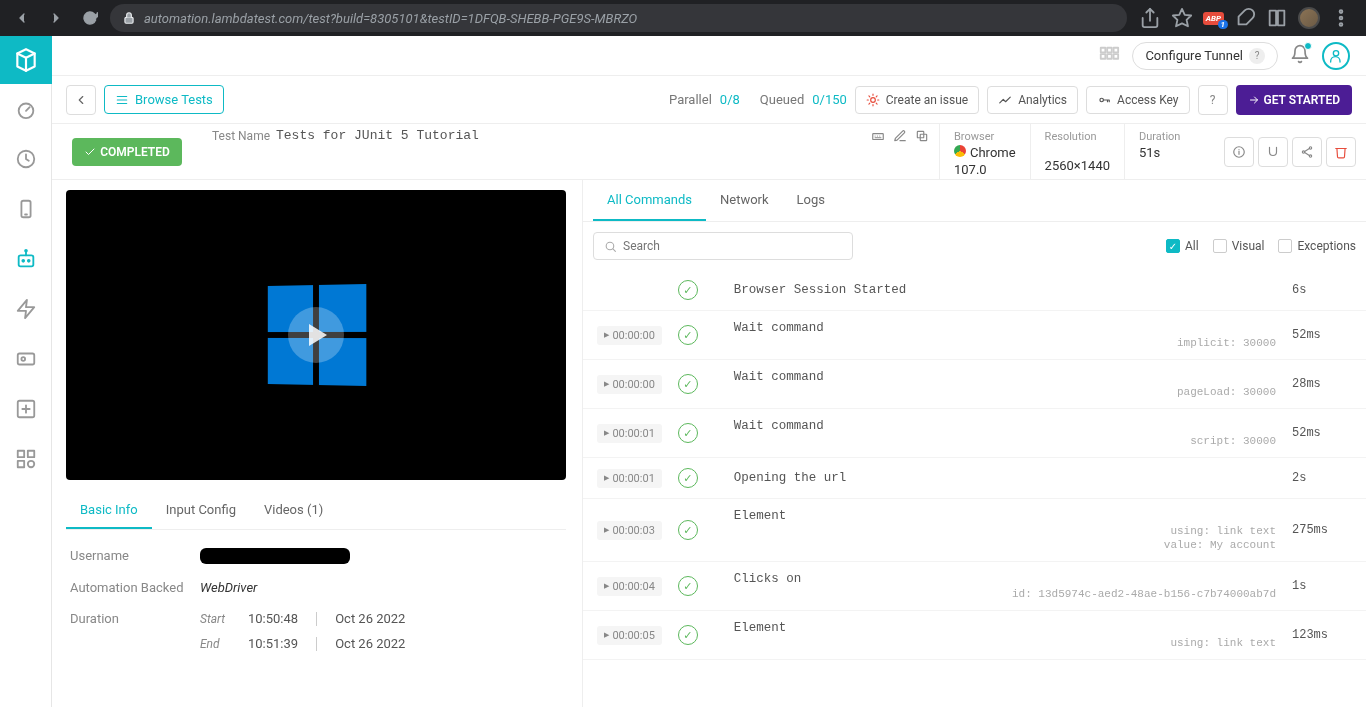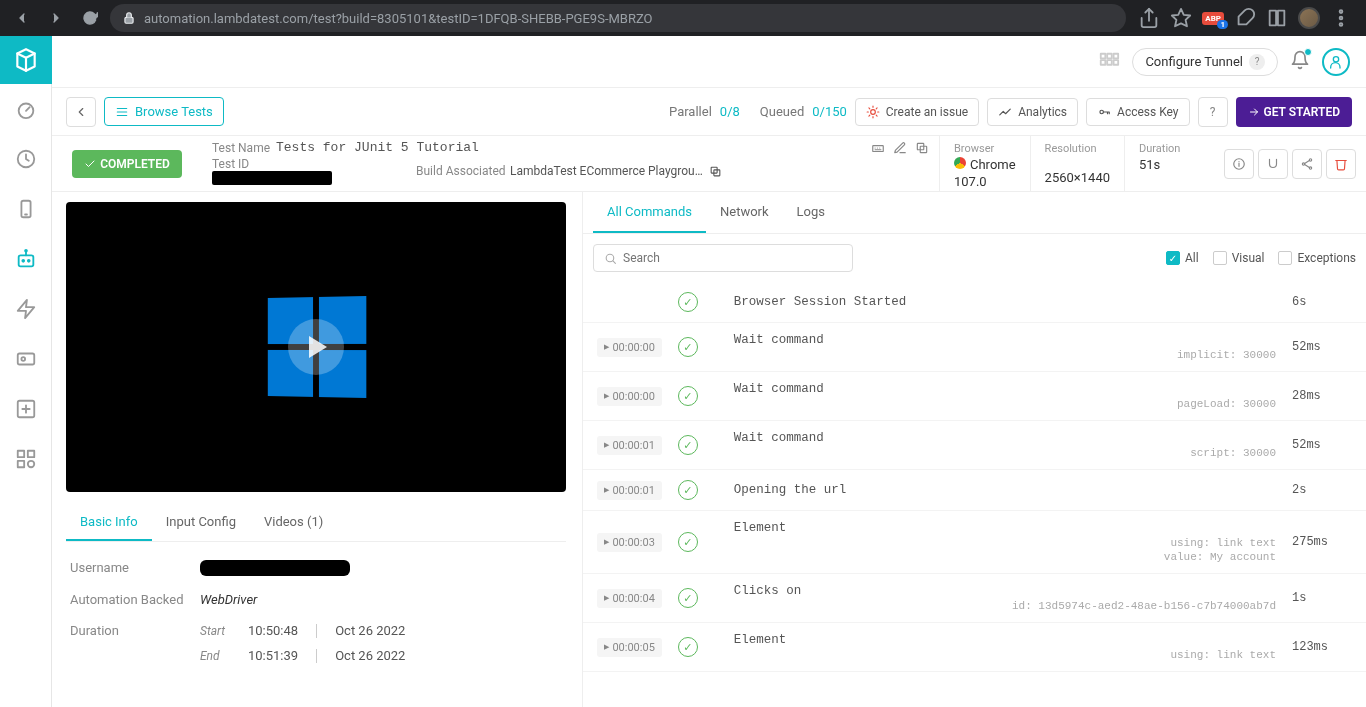--- a/index.html
+++ b/index.html
@@ -1,19 +1,19 @@
 <!DOCTYPE html>
 <html><head>
 <meta charset="utf-8">
 <style>
 * { box-sizing: border-box; margin: 0; padding: 0; font-family: -apple-system, BlinkMacSystemFont, "Segoe UI", Roboto, sans-serif; }
 body { width: 1366px; height: 707px; overflow: hidden; background: #f5f5f5; }
 
 
-.browser-chrome { height: 36px; background: #202124; display: flex; align-items: center; padding: 0 8px; gap: 6px; }
+.browser-chrome { height: 36px; background: #202124; display: flex; align-items: center; padding: 0 8px; gap: 6px; font-style: italic; }
 .nav-btn { width: 28px; height: 28px; display: flex; align-items: center; justify-content: center; color: #9aa0a6; border-radius: 50%; cursor: pointer; }
 .nav-btn svg { width: 16px; height: 16px; fill: currentColor; }
 .addr-bar { flex: 1; background: #35363a; border-radius: 14px; height: 28px; display: flex; align-items: center; padding: 0 12px; gap: 8px; color: #e8eaed; font-size: 13px; }
 .lock-icon { width: 14px; height: 14px; fill: #9aa0a6; }
 .url-text { color: #9aa0a6; font-size: 13px; white-space: nowrap; overflow: hidden; }
 .chrome-right { display: flex; align-items: center; gap: 10px; padding: 0 6px; }
 .ext-icon { width: 22px; height: 22px; display: flex; align-items: center; justify-content: center; color: #9aa0a6; }
 .abp-badge { background: #e74c3c; color: #fff; font-size: 8px; font-weight: 700; padding: 2px 3px; border-radius: 3px; position: relative; }
 .abp-count { position: absolute; bottom: -4px; right: -4px; background: #1a73e8; color: #fff; font-size: 8px; border-radius: 6px; padding: 0 3px; }
 .avatar-circle { width: 22px; height: 22px; border-radius: 50%; background: linear-gradient(135deg,#8b7355,#6b5a45); border: 2px solid #4a4a4a; }
@@ -22,21 +22,21 @@
 .app { display: flex; height: 671px; }
 .sidebar { width: 52px; background: #fff; border-right: 1px solid #e6e6e6; display: flex; flex-direction: column; }
 .logo-cell { width: 52px; height: 48px; background: #0ebac5; display: flex; align-items: center; justify-content: center; }
 .sb-item { width: 52px; height: 50px; display: flex; align-items: center; justify-content: center; color: #999; cursor: pointer; }
 .sb-item.active { color: #0ebac5; }
 .sb-item svg { width: 22px; height: 22px; }
 
 .main { flex: 1; display: flex; flex-direction: column; background: #fff; }
 
 
-.header { height: 52px; border-bottom: 1px solid #eee; display: flex; align-items: center; justify-content: flex-end; padding: 0 16px; gap: 12px; }
+.header { height: 40px; border-bottom: 1px solid #eee; display: flex; align-items: center; justify-content: flex-end; padding: 0 16px; gap: 12px; }
 .grid-icon { width: 22px; height: 22px; color: #ccc; }
 .config-tunnel { border: 1px solid #ddd; border-radius: 16px; padding: 5px 12px; font-size: 13px; color: #333; display: flex; align-items: center; gap: 6px; cursor: pointer; }
 .qmark { width: 16px; height: 16px; border-radius: 50%; background: #eee; color: #888; font-size: 10px; display: flex; align-items: center; justify-content: center; }
 .bell-wrap { position: relative; }
 .notif-dot { position: absolute; top: -2px; right: -2px; width: 8px; height: 8px; background: #0ebac5; border-radius: 50%; border: 1px solid #fff; }
 .user-circle { width: 28px; height: 28px; border: 2px solid #0ebac5; border-radius: 50%; display: flex; align-items: center; justify-content: center; }
 
 
 .toolbar { height: 48px; display: flex; align-items: center; padding: 0 14px; gap: 8px; border-bottom: 1px solid #eee; }
 .back-sq { width: 30px; height: 30px; border: 1px solid #ddd; border-radius: 4px; display: flex; align-items: center; justify-content: center; color: #666; cursor: pointer; }
@@ -355,36 +355,20 @@
               </svg>
             <svg viewBox="0 0 24 24" style="width:14px;height:14px">
                 <path d="M12 20h9M16.5 3.5a2.1 2.1 0 0 1 3 3L7 19l-4 1 1-4z"></path>
               </svg>
             <svg viewBox="0 0 24 24" style="width:14px;height:14px">
                 <rect x="9" y="9" width="11" height="11" rx="1"></rect>
                 <rect x="4" y="4" width="11" height="11" rx="1"></rect>
               </svg>
           </div>
         </div>
-        <div class="meta-row2">
-          <div class="meta-col" style="width:200px">
-            <span class="meta-label">Test ID</span>
-            <span class="redacted"></span>
-          </div>
-          <div class="meta-col" style="width:90px">
-            <span class="meta-label">Build Associated</span>
-          </div>
-          <div class="meta-build">
-            <span class="meta-build-txt">LambdaTest ECommerce Playgrou…</span>
-            <svg viewBox="0 0 24 24" style="width:13px;height:13px;flex-shrink:0">
-                <rect x="9" y="9" width="11" height="11" rx="1"></rect>
-                <rect x="4" y="4" width="11" height="11" rx="1"></rect>
-              </svg>
-          </div>
-        </div>
       </div>
       <div class="env-group">
         <div class="env-cell">
           <span class="env-label">Browser</span>
           <span class="env-val">
               <span class="chrome-dot"></span>
               <span>Chrome</span>
             </span>
           <span class="env-val">107.0</span>
         </div>

